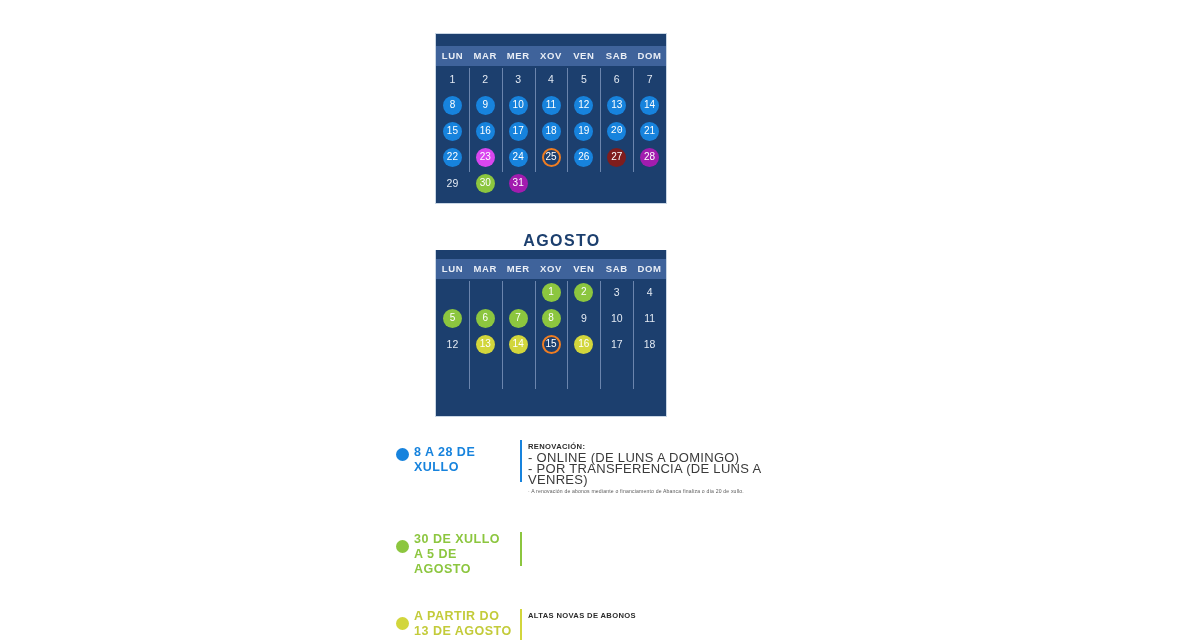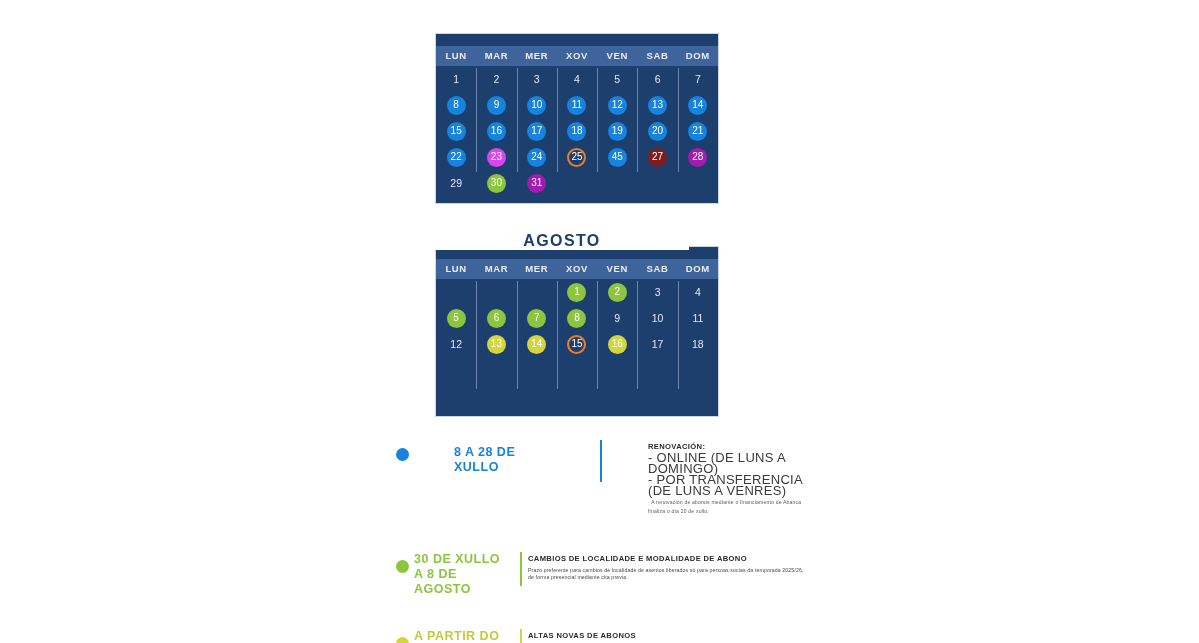--- a/index.html
+++ b/index.html
@@ -16,21 +16,21 @@
   #stage {
     position: relative;
     width: 1199px;
     height: 643px;
     background: #ffffff;
   }
 
   
   .calendar {
     position: absolute;
-    width: 284px;
+    width: 232px;
     background: #1c3f6e;
     border: 1px solid #c9d6e4;
   }
   #cal-july   { left: 435px; top: 33px;  height: 171px; }
   #cal-august { left: 435px; top: 246px; height: 171px; }
 
   .cal-title {
     position: absolute;
     width: 254px;
     text-align: center;
@@ -121,21 +121,21 @@
     position: absolute;
     left: 390px;
     top: 440px;
     width: 420px;
   }
   .legend-row {
     position: relative;
     display: flex;
     align-items: flex-start;
   }
-  #lr-0 { margin-top: 0px; gap: 40px;  }
+  #lr-0 { margin-top: 0px;  }
   #lr-1 { margin-top: 36px; }
   #lr-2 { margin-top: 32px; }
 
   .dot-wrap {
     width: 24px;
     flex: 0 0 24px;
     display: flex;
     justify-content: center;
     padding-top: 8px;
   }
@@ -288,35 +288,35 @@
           <div class="cell">
             <div class="day plain">5</div>
           </div>
           <div class="cell">
             <div class="day blue" style="background: rgb(23, 131, 221);">12</div>
           </div>
           <div class="cell">
             <div class="day blue" style="background: rgb(23, 131, 221);">19</div>
           </div>
           <div class="cell">
-            <div class="day blue" style="background: rgb(23, 131, 221);">45</div>
+            <div class="day blue" style="background: rgb(23, 131, 221);">26</div>
           </div>
           <div class="cell">
             <div class="day empty"></div>
           </div>
         </div>
         <div class="col">
           <div class="cell">
             <div class="day plain">6</div>
           </div>
           <div class="cell">
             <div class="day blue" style="background: rgb(23, 131, 221);">13</div>
           </div>
           <div class="cell">
-            <div class="day blue" style="background: rgb(23, 131, 221);">20</div>
+            <div class="day blue" style="background: rgb(23, 131, 221); font-family: Liberation Mono, monospace;">20</div>
           </div>
           <div class="cell">
             <div class="day blue" style="background: #7f1d1d;">27</div>
           </div>
           <div class="cell">
             <div class="day empty"></div>
           </div>
         </div>
         <div class="col">
           <div class="cell">
@@ -448,28 +448,24 @@
           <div class="body-item">- POR TRANSFERENCIA (DE LUNS A VENRES)</div>
           <div class="body-note">· A renovación de abonos mediante o financiamento de Abanca finaliza o día 20 de xullo.</div>
         </div>
       </div>
       <div class="legend-row" id="lr-1">
         <div class="dot-wrap">
           <div class="dot" style="background: rgb(140, 198, 63);"></div>
         </div>
         <div class="legend-label two-line" style="color: rgb(140, 198, 63);">
           <div>30 DE XULLO</div>
-          <div>A 8 DE AGOSTO</div>
+          <div>A 5 DE AGOSTO</div>
         </div>
         <div class="rule" id="rule-1">
           <i style="background: rgb(140, 198, 63);"></i>
-        </div>
-        <div class="legend-body">
-          <div class="body-head">CAMBIOS DE LOCALIDADE E MODALIDADE DE ABONO</div>
-          <div class="body-sub">Prazo preferente para cambios de localidade de asentos liberados só para persoas socias da temporada 2025/26, de forma presencial mediante cita previa.</div>
         </div>
       </div>
       <div class="legend-row" id="lr-2">
         <div class="dot-wrap">
           <div class="dot" style="background: rgb(210, 214, 60);"></div>
         </div>
         <div class="legend-label two-line" style="color: rgb(195, 203, 58);">
           <div>A PARTIR DO</div>
           <div>13 DE AGOSTO</div>
         </div>

